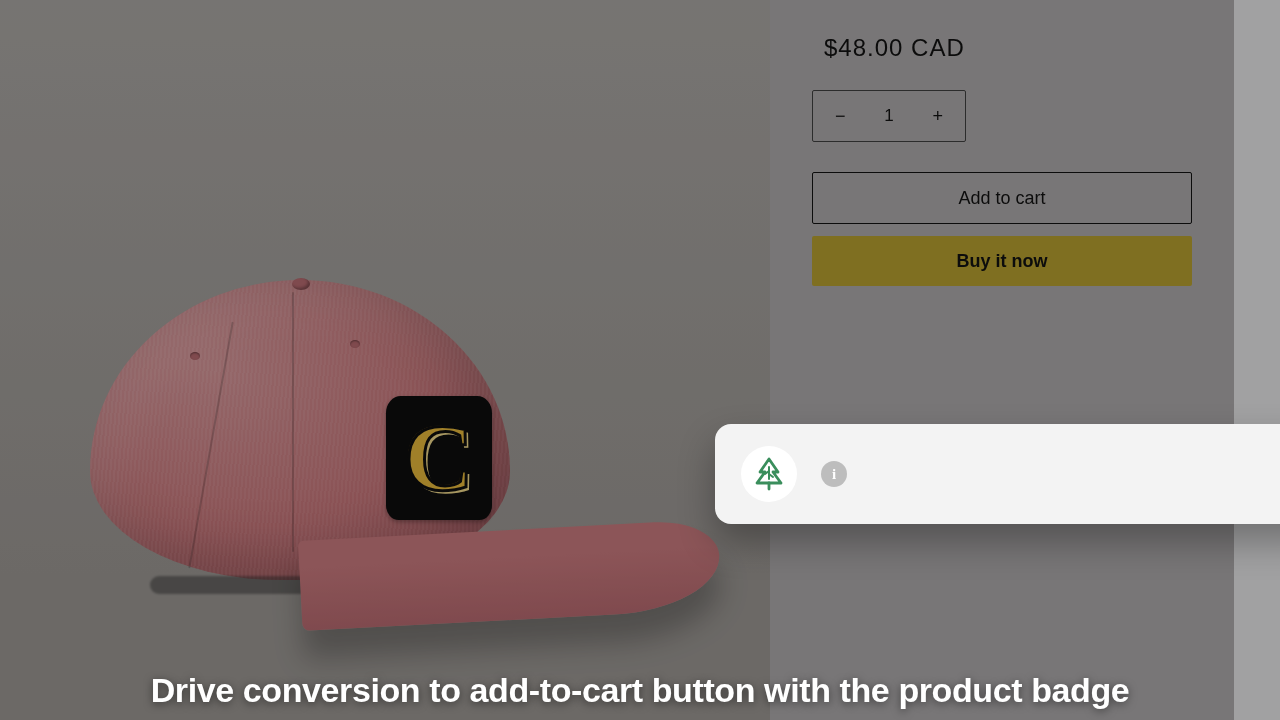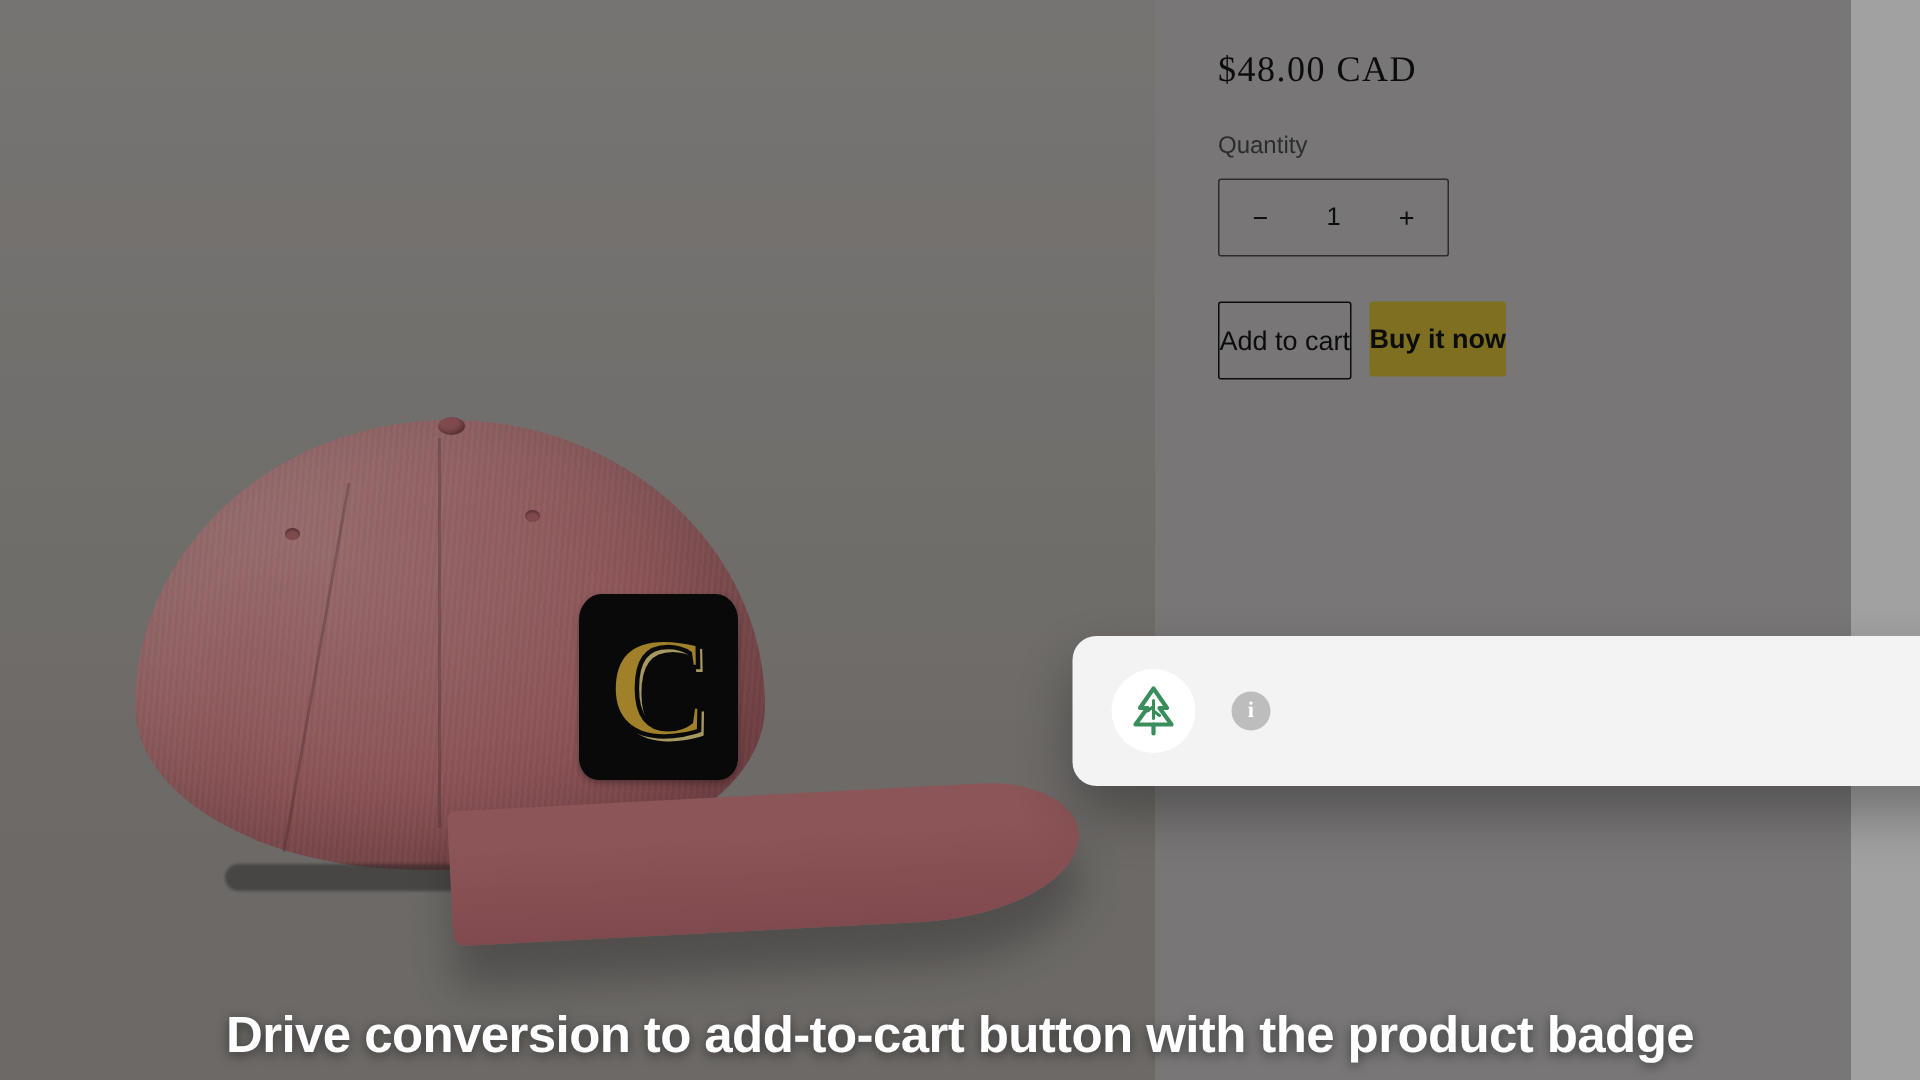--- a/index.html
+++ b/index.html
@@ -164,22 +164,21 @@
     line-height: 1.08;
     font-weight: 500;
     color: var(--text);
     margin: 0 0 16px 0;
     letter-spacing: -0.5px;
   }
   .price {
     font-size: 24px;
     letter-spacing: 1px;
     color: var(--text);
-    margin: 8px 0 28px 0;
-    font-family: Liberation Serif, serif;
+    margin: 8px 0 28px 12px;
   }
   .qty-label {
     font-size: 16px;
     color: var(--muted);
     margin-bottom: 12px;
   }
   .qty {
     display: inline-flex;
     align-items: stretch;
     border: 1px solid #3f3f3f;
@@ -197,20 +196,21 @@
     color: var(--text);
     background: transparent;
     border: none;
   }
   .qty button { cursor: pointer; }
   .qty .val { font-size: 17px; }
 
   .actions {
     margin-top: 30px;
     display: flex;
+    flex-direction: column;
     gap: 12px;
     width: 380px;
   }
   .btn {
     height: 50px;
     border-radius: 2px;
     font-size: 18px;
     display: flex;
     align-items: center;
     justify-content: center;
@@ -327,21 +327,20 @@
         <div class="brim"></div>
         <div class="patch">
           <span>C</span>
         </div>
       </div>
     </div>
 
     <div class="info-col">
       <div class="price">$48.00 CAD</div>
 
-      <div class="qty-label">Quantity</div>
       <div class="qty">
         <button>−</button>
         <div class="val">1</div>
         <button>+</button>
       </div>
 
       <div class="actions">
         <div class="btn outline">Add to cart</div>
         <div class="btn primary">Buy it now</div>
       </div>

